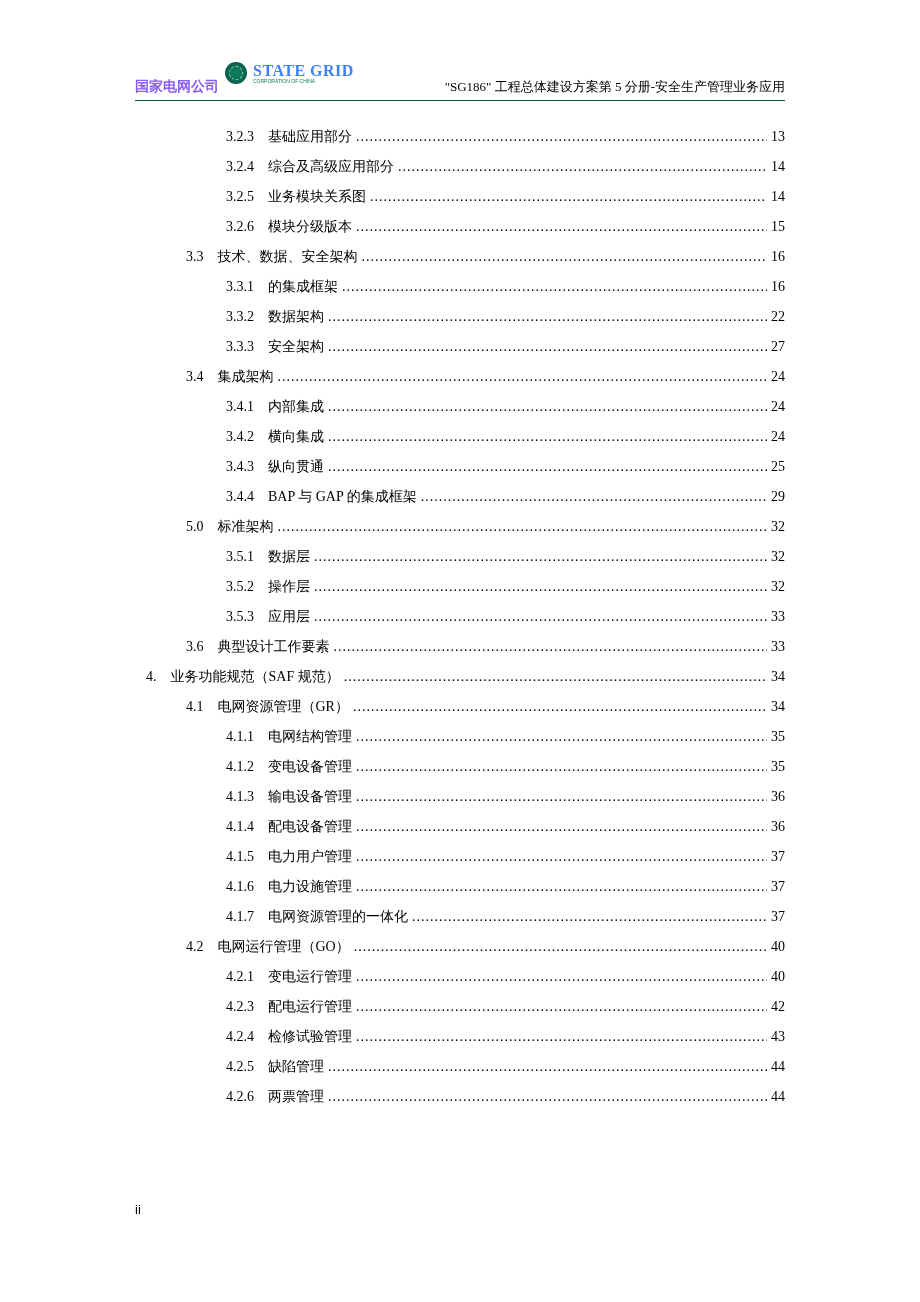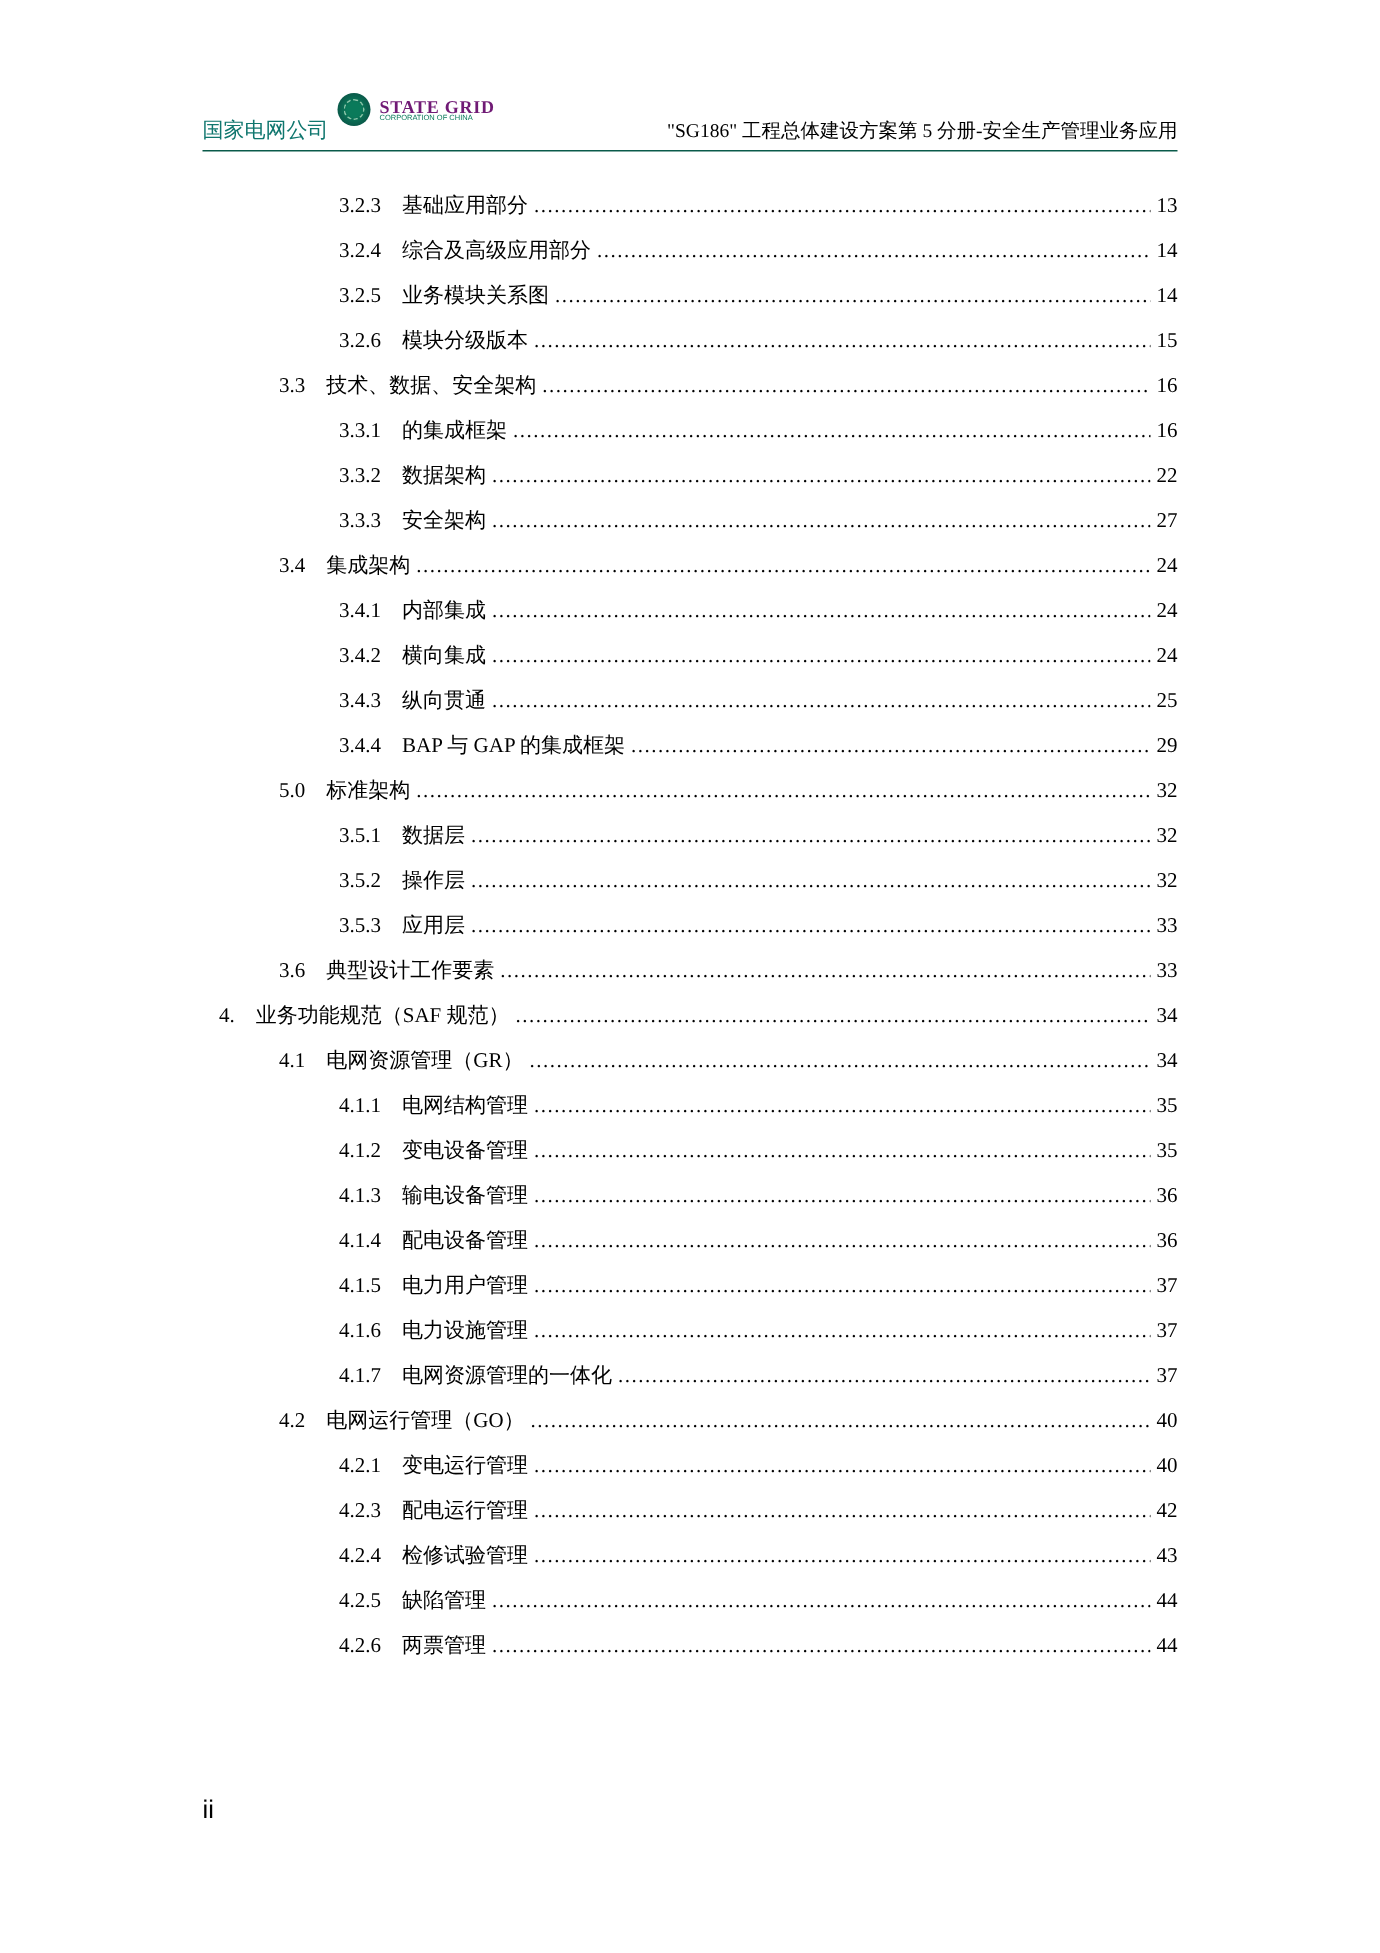--- a/index.html
+++ b/index.html
@@ -20,23 +20,23 @@
       align-items: flex-end;
       border-bottom: 1.5px solid #0a5a4a;
       padding-bottom: 4px;
     }
     .logo-section {
       display: flex;
       align-items: center;
       gap: 6px;
     }
     .company-cn {
-      color: #0f766e;
+      color: #8b5cf6;
       font-size: 14px;
-      font-weight: normal;
+      font-weight: bold;
       font-family: "SimHei", sans-serif;
       margin-top: 28px;
     }
     .logo-circle {
       width: 22px;
       height: 22px;
       border-radius: 50%;
       background: radial-gradient(circle, #0a7a5a 30%, #0a5a4a 70%);
       position: relative;
     }
@@ -46,22 +46,22 @@
       top: 4px; left: 4px; right: 4px; bottom: 4px;
       border: 1px dashed #8bc4a8;
       border-radius: 50%;
     }
     .company-en {
       display: flex;
       flex-direction: column;
       line-height: 1;
     }
     .company-en .big {
-      color: #701a75;
-      font-size: 12px;
+      color: #3b82f6;
+      font-size: 16px;
       font-weight: bold;
       font-family: "Times New Roman", serif;
       letter-spacing: 0.5px;
     }
     .company-en .small {
       color: #0a7a5a;
       font-size: 5px;
       font-family: Arial, sans-serif;
     }
     .doc-title {
@@ -103,21 +103,21 @@
     .toc-page {
       flex-shrink: 0;
     }
     .level-1 { padding-left: 0; }
     .level-2 { padding-left: 40px; }
     .level-3 { padding-left: 80px; }
     .page-number {
       position: absolute;
       bottom: 85px;
       left: 135px;
-      font-size: 17px;
+      font-size: 13px;
       font-family: Liberation Sans, sans-serif;
     }
     .toc-container { }
   </style>
 </head>
 <body>
 
 <div class="header">
   <div class="logo-section">
     <span class="company-cn">国家电网公司</span>

